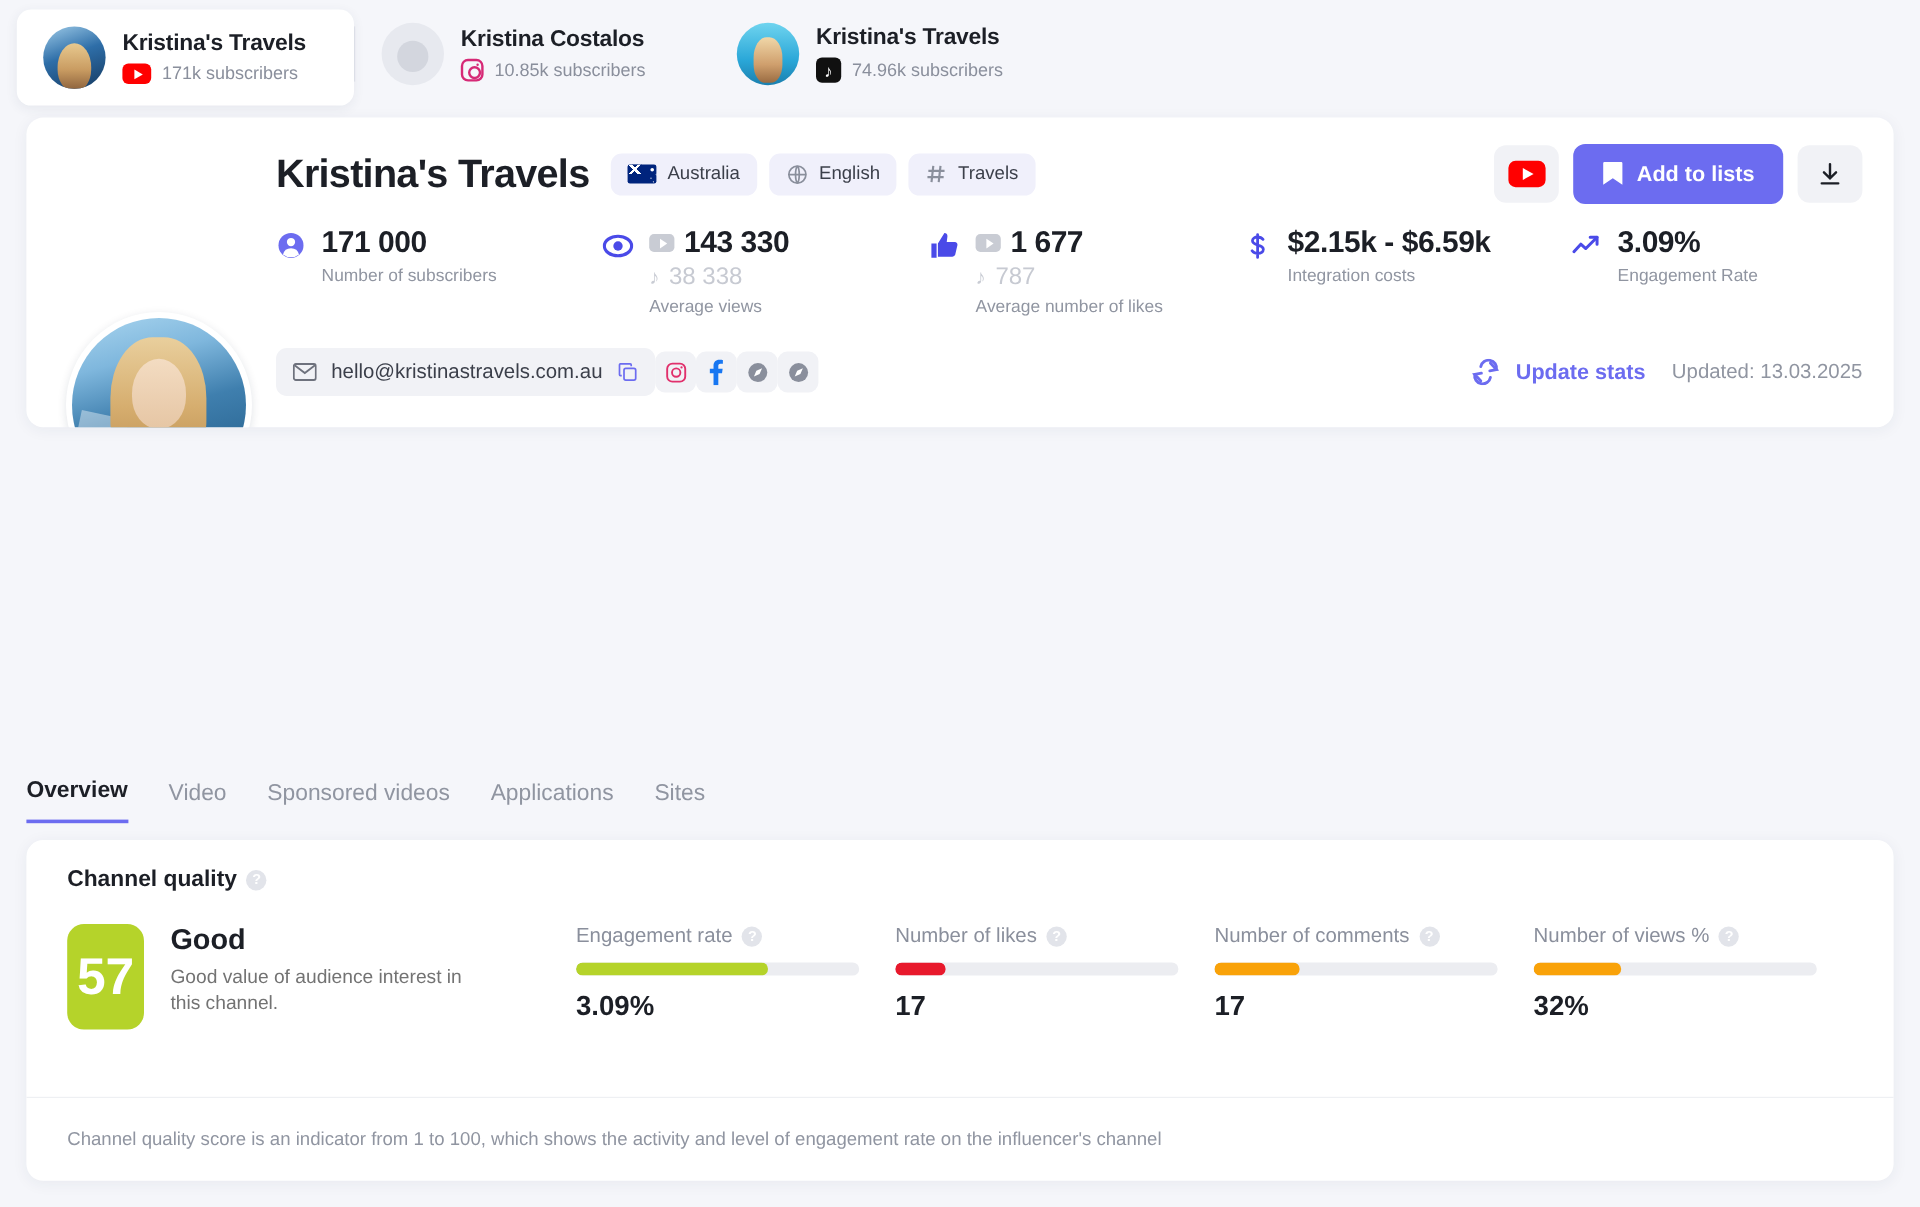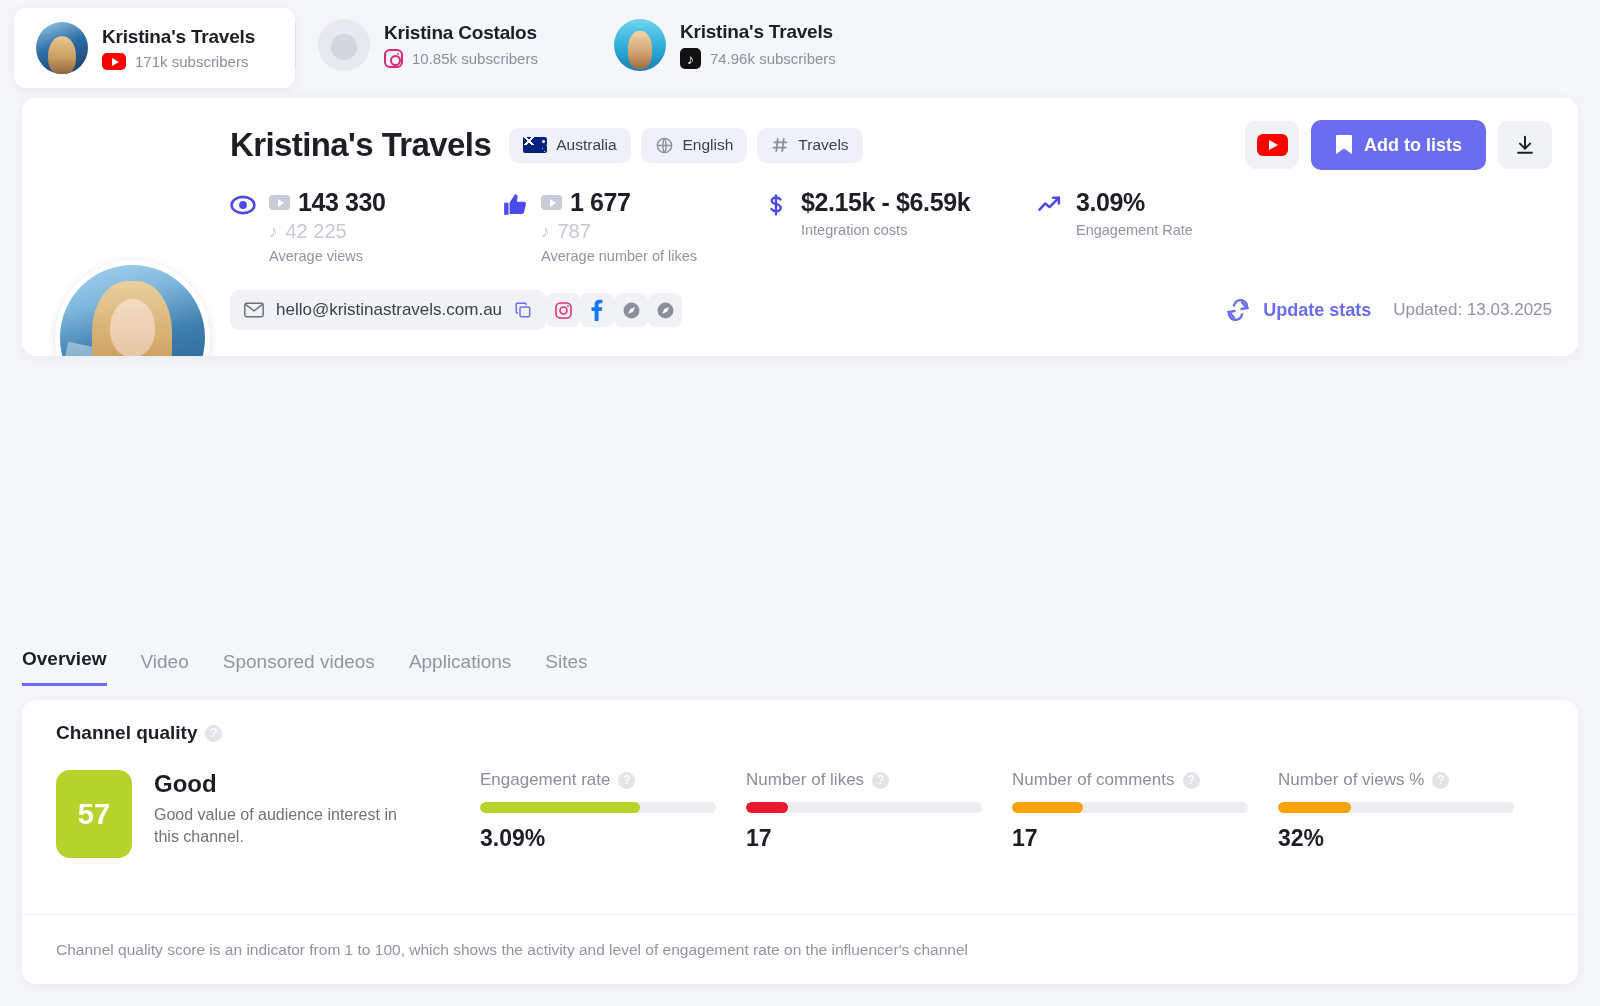--- a/index.html
+++ b/index.html
@@ -227,22 +227,22 @@
     position:absolute; left:22px; top:700px; width:1556px; height:284px;
     background:#fff; border-radius:14px; box-shadow:0 2px 12px rgba(40,50,90,.06);
   }
   .qhead { display:flex; align-items:center; gap:8px; padding: 22px 0 0 34px; }
   .qhead .t { font-size:19px; font-weight:700; color:#1c1f26; }
   .q-help { width:17px;height:17px;border-radius:50%;background:#e2e4ea;color:#fff;
      font-size:12px;font-weight:700;display:flex;align-items:center;justify-content:center;cursor:pointer; }
   .qbody { display:flex; padding: 26px 34px 0 34px; gap:0; align-items:flex-start; }
   .score-box { display:flex; gap:22px; width: 436px; }
   .score {
-    width:76px;height:88px;border-radius:14px;background:#b5d32a;color:#fff;
-    display:flex;align-items:center;justify-content:center;font-size:29px;font-weight:700;
+    width:64px;height:88px;border-radius:14px;background:#b5d32a;color:#fff;
+    display:flex;align-items:center;justify-content:center;font-size:43px;font-weight:700;
   }
   .score-txt .lab { font-size:24px;font-weight:700;color:#1c1f26; }
   .score-txt .desc { font-size:16px;color:#737373;margin-top:6px;line-height:1.35;max-width:270px; }
   .metrics { display:flex; flex:1; gap:0; }
   .metric { width: 266px; }
   .metric .mh { display:flex;align-items:center;gap:8px; }
   .metric .mlabel { font-size:17px;color:#8a8f9c; white-space:nowrap;}
   .bar { margin-top:12px; width: 236px; height:11px; border-radius:6px; background:#ecedf1; overflow:hidden; }
   .bar i { display:block; height:100%; border-radius:6px; }
   .metric .mval { margin-top:12px; font-size:23px; font-weight:700; color:#1c1f26; }
@@ -345,38 +345,53 @@
       <button class="btn-sq">
         <svg width="22" height="22" viewBox="0 0 24 24" fill="none" stroke="#1c1f26" stroke-width="2.2" stroke-linecap="round">
           <path d="M12 3v12M6.5 10.5L12 16l5.5-5.5M4.5 20.5h15"></path>
         </svg>
       </button>
     </div>
   </div>
 
   <div class="stats">
 
+    <div class="stat s1">
+      <span class="ico">
+        <svg width="25" height="25" viewBox="0 0 24 24" fill="#6c6cf0">
+            <circle cx="12" cy="12" r="10"></circle>
+            <circle cx="12" cy="9.3" r="3.3" fill="#fff"></circle>
+            <path d="M5.6 19.2a6.6 6.6 0 0112.8 0A10 10 0 015.6 19.2z" fill="#fff"></path>
+          </svg>
+      </span>
+      <div>
+        <div class="big">
+            <span>171 000</span>
+          </div>
+        <div class="cap">Number of subscribers</div>
+      </div>
+    </div>
 
     <div class="stat s2">
       <span class="ico">
         <svg width="26" height="26" viewBox="0 0 24 24" fill="none">
             <ellipse cx="12" cy="12" rx="10.5" ry="7.5" stroke="#4a4ae8" stroke-width="2.4"></ellipse>
             <circle cx="12" cy="12" r="3.6" fill="#4a4ae8"></circle>
           </svg>
       </span>
       <div>
         <div class="big">
           <span class="mini-yt">
               <i></i>
             </span>
           <span>143 330</span>
         </div>
         <div class="sub2">
           <span class="mini-tt">♪</span>
-          <span>42 225</span>
+          <span>38 338</span>
         </div>
         <div class="cap">Average views</div>
       </div>
     </div>
 
     <div class="stat s3">
       <span class="ico">
         <svg width="26" height="26" viewBox="0 0 24 24" fill="#4a4ae8">
             <path d="M2 10h4v11H2z"></path>
             <path d="M7 10l5-8c1.6 0 2.6 1.2 2.3 2.8L13.8 9H20a2 2 0 012 2.4l-1.6 7A2.4 2.4 0 0118 20.3H7z"></path>

